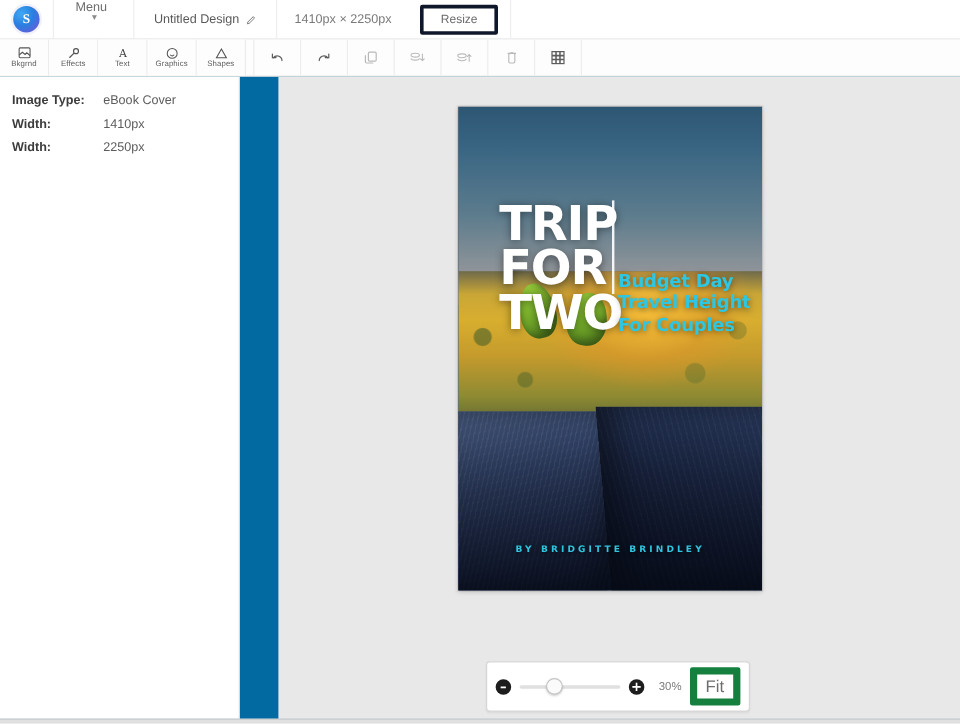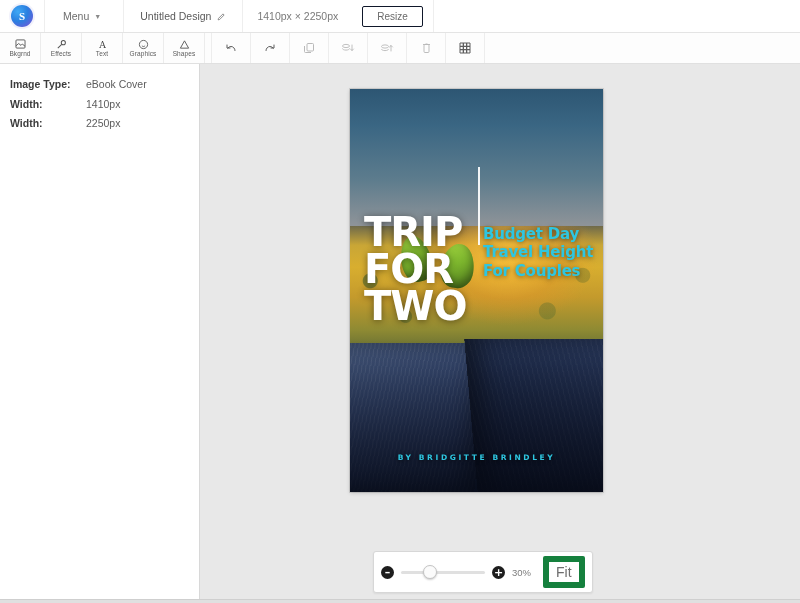--- a/index.html
+++ b/index.html
@@ -20,27 +20,27 @@
   .logo{
     width:22px;height:22px;border-radius:50%;
     background:radial-gradient(circle at 32% 30%,#3fa9f5 0%,#2a7fe0 45%,#7d4fd6 100%);
     color:#fff;font-size:11px;font-weight:bold;
     display:flex;align-items:center;justify-content:center;
     box-shadow:0 0 0 2px rgba(120,120,220,.10);
     font-family:"Liberation Serif",serif;
   }
   .hdiv{width:1px;height:32px;background:#eeeeee;}
   .hcell{display:flex;align-items:center;height:32px;padding:0 14px;font-size:10.5px;color:#6d6d6d;white-space:nowrap;}
-  .menu-cell{padding:0 22px 0 18px;}
+  .menu-cell{padding:0 22px 0 18px;flex-direction:column;}
   .caret{margin-left:5px;font-size:7px;color:#8a8a8a;line-height:1;}
   .title-cell{padding:0 16px;color:#5a5a5a;}
   .pencil{margin-left:6px;display:inline-block;}
   .dim-cell{color:#7a7a7a;padding:0 14px;}
   .hbtn{
-    border:1px solid #0f172a;background:#fff;border-radius:2px;
+    border:3px solid #0f172a;background:#fff;border-radius:2px;
     font-size:10px;color:#6a6a6a;padding:4px 14px;cursor:pointer;
     font-family:"Liberation Sans",sans-serif;line-height:1.1;
   }
   .btn-cell{padding:0 10px;}
 
   
   .toolrow{
     height:30px;min-height:30px;display:flex;align-items:stretch;
     background:#fdfdfd;border-bottom:1px solid #e0e0e0;
   }
@@ -53,21 +53,21 @@
   .ttab .tlabel{font-size:6.5px;color:#5c5c5c;letter-spacing:.1px;line-height:1;}
   .icon-tools{display:flex;align-items:stretch;margin-left:6px;}
   .itool{
     width:38px;display:flex;align-items:center;justify-content:center;
     border-right:1px solid #ededed;cursor:pointer;color:#b9b9b9;
   }
   .itool:first-child{border-left:1px solid #ededed;}
   .itool.darker{color:#5d5d5d;}
 
   
-  .body{flex:1;display:flex;min-height:0;background:#0369a1;}
+  .body{flex:1;display:flex;min-height:0;background:#0369a1;gap:32px;}
   .sidebar{
     width:200px;min-width:200px;background:#fff;border-right:1px solid #d8d8d8;
     padding:14px 0 0 10px;box-sizing:border-box;
   }
   .info-table{font-size:10.5px;border-collapse:collapse;}
   .info-table td{padding:0 0 7px 0;vertical-align:top;line-height:1.2;}
   .info-k{font-weight:bold;color:#3c3c3c;width:68px;padding-right:8px !important;}
   .info-v{color:#5c5c5c;}
 
   .canvas-area{flex:1;position:relative;background:#e8e8e8;overflow:hidden;}
@@ -126,25 +126,24 @@
       linear-gradient(200deg,#2a3a5e 0%,#1d2a48 40%,#131c33 75%,#0c1326 100%);
     transform:skewX(5deg);
     box-shadow:inset 12px 0 26px rgba(0,0,0,.5);
   }
   .cv-botfade{
     top:62%;height:38%;
     background:linear-gradient(180deg,rgba(10,16,30,0) 0%,rgba(8,12,26,.45) 55%,rgba(6,10,22,.80) 100%);
   }
   
   .cv-title{
-    position:absolute;left:14px;top:80px;
+    position:absolute;left:34px;top:80px;
     font-family:"DejaVu Sans",sans-serif;font-weight:bold;
     font-size:40px;line-height:.92;color:#ffffff;letter-spacing:-1px;
     text-shadow:0 1px 7px rgba(0,0,0,.45);
-    margin-top:45px;
   }
   .cv-rule{position:absolute;left:128px;top:78px;width:2px;height:78px;background:rgba(255,255,255,.92);}
   .cv-sub{
     position:absolute;left:133px;top:136px;width:112px;
     font-family:"DejaVu Sans",sans-serif;font-weight:bold;
     font-size:15px;line-height:1.22;letter-spacing:-.2px;
     text-shadow:0 1px 5px rgba(0,0,0,.5);
   }
   .cv-author{
     position:absolute;left:0;right:0;top:364px;text-align:center;
@@ -165,21 +164,21 @@
     display:flex;align-items:center;justify-content:center;
     font-size:11px;line-height:1;cursor:pointer;font-weight:bold;
     font-family:"DejaVu Sans",sans-serif;user-select:none;
   }
   .slider{position:relative;width:84px;height:13px;display:flex;align-items:center;cursor:pointer;}
   .strack{width:100%;height:3px;background:#e0e0e0;border-radius:2px;}
   .sthumb{
     position:absolute;left:8px;width:12px;height:12px;border-radius:50%;
     background:#fbfbfb;border:1px solid #c4c4c4;box-shadow:0 1px 2px rgba(0,0,0,.2);
   }
-  .zlabel{font-size:9.5px;color:#7c7c7c;min-width:24px;text-align:left;}
+  .zlabel{font-size:9.5px;color:#7c7c7c;min-width:24px;text-align:right;}
   .fitbtn{
     border:6px solid #15803d;background:#fff;border-radius:2px;
     font-size:14px;color:#6d6d6d;padding:3px 7px;cursor:pointer;line-height:1;
     font-family:"Liberation Sans",sans-serif;
   }
   .footer-bar{height:3px;background:#e0e0e0;border-top:1px solid #cfcfcf;}
   svg{display:block;}
 </style>
 </head>
 <body>

